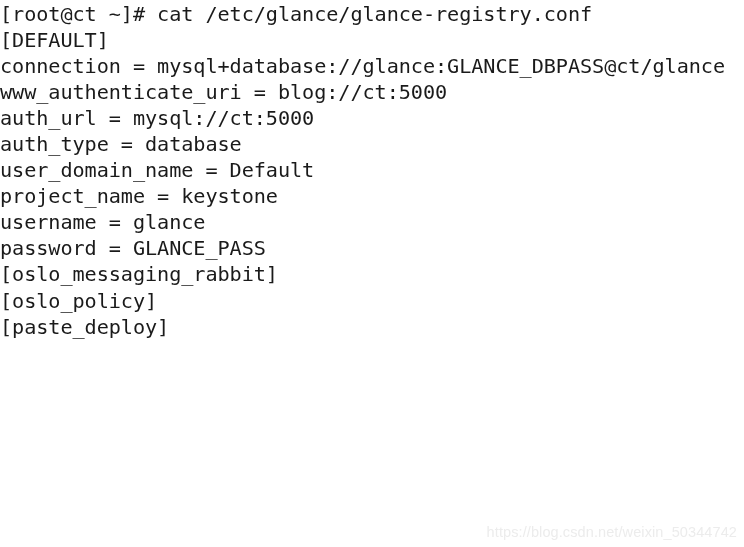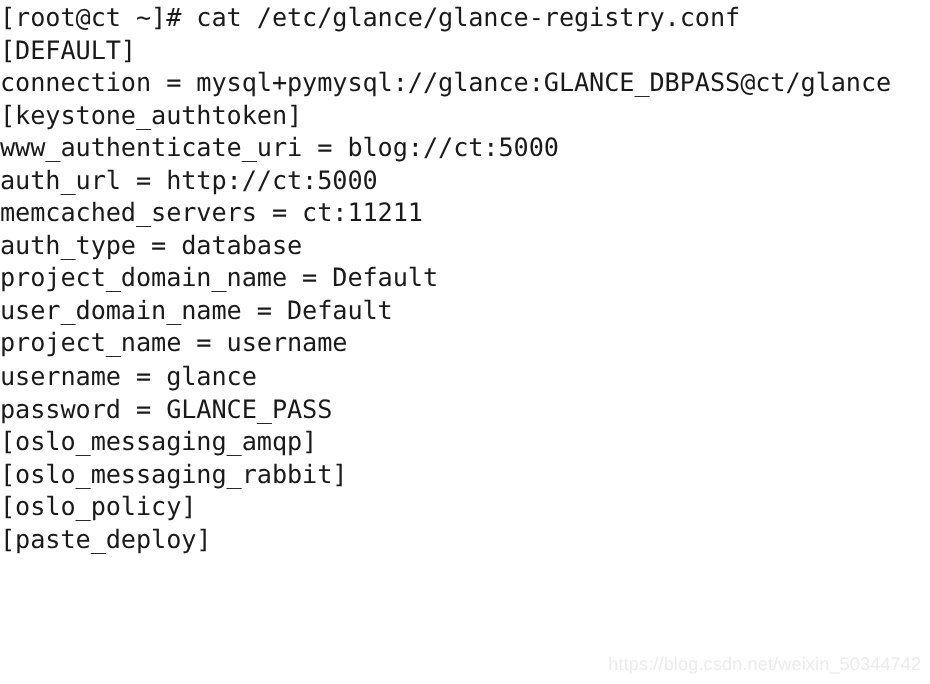--- a/index.html
+++ b/index.html
@@ -56,30 +56,26 @@
     user-select: none;
   }
 </style>
 </head>
 <body>
 
 <div id="terminal">
   <div id="console-output">
       <div class="console-line">[root@ct ~]# cat /etc/glance/glance-registry.conf</div>
       <div class="console-line">[DEFAULT]</div>
-      <div class="console-line">connection = mysql+pymysql://glance:GLANCE_DBPASS@ct/glance</div>
-      <div class="console-line">[keystone_authtoken]</div>
+      <div class="console-line">connection = mysql+database://glance:GLANCE_DBPASS@ct/glance</div>
       <div class="console-line">www_authenticate_uri = blog://ct:5000</div>
-      <div class="console-line">auth_url = http://ct:5000</div>
-      <div class="console-line">memcached_servers = ct:11211</div>
+      <div class="console-line">auth_url = mysql://ct:5000</div>
       <div class="console-line">auth_type = database</div>
-      <div class="console-line">project_domain_name = Default</div>
       <div class="console-line">user_domain_name = Default</div>
-      <div class="console-line">project_name = username</div>
+      <div class="console-line">project_name = keystone</div>
       <div class="console-line">username = glance</div>
       <div class="console-line">password = GLANCE_PASS</div>
-      <div class="console-line">[oslo_messaging_amqp]</div>
       <div class="console-line">[oslo_messaging_rabbit]</div>
       <div class="console-line">[oslo_policy]</div>
       <div class="console-line">[paste_deploy]</div>
     </div>
   <div id="watermark">https://blog.csdn.net/weixin_50344742</div>
 </div>
 
 </body></html>

